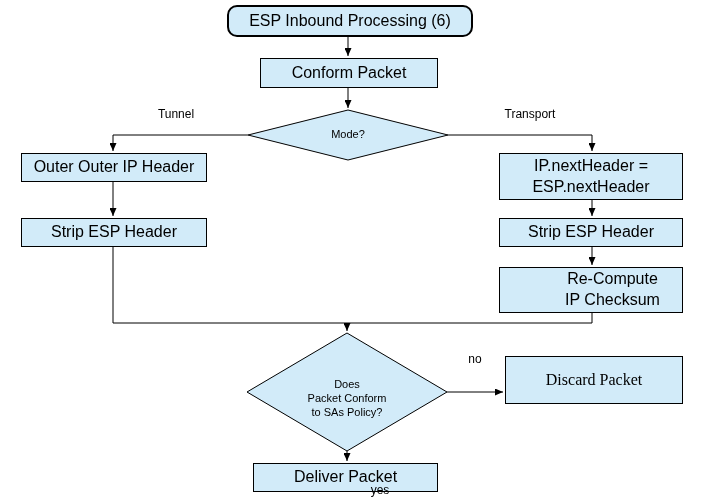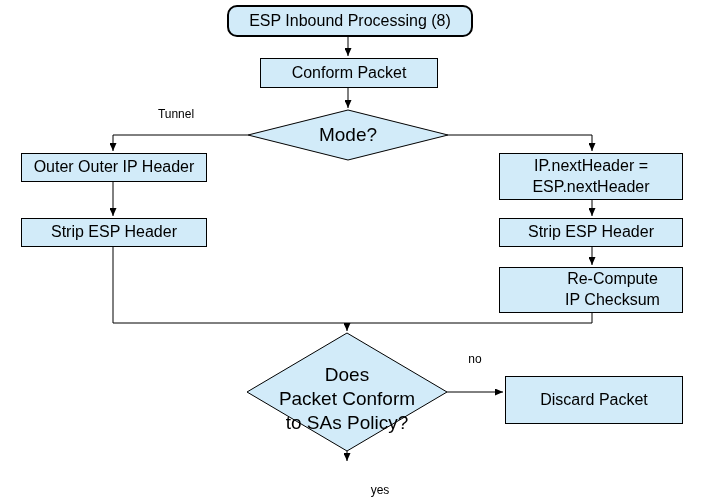--- a/index.html
+++ b/index.html
@@ -33,39 +33,39 @@
   .terminal {
     border-width: 2px;
     border-radius: 10px;
   }
   .diamond-label {
     position: absolute;
     display: flex;
     align-items: center;
     justify-content: center;
     text-align: center;
-    font-size: 19px;
+    font-size: 11px;
     line-height: 1.25;
     white-space: pre-line;
     pointer-events: none;
   }
   .edge-label {
     position: absolute;
     font-size: 12px;
     text-align: center;
   }
   
   .n-start    { left: 227px; top: 5px;   width: 246px; height: 32px; }
   .n-decrypt  { left: 260px; top: 58px;  width: 178px; height: 30px; }
   .n-stripip  { left: 21px;  top: 153px; width: 186px; height: 29px; }
   .n-espL     { left: 21px;  top: 218px; width: 186px; height: 29px; }
   .n-ipnext   { left: 499px; top: 153px; width: 184px; height: 47px; }
   .n-espR     { left: 499px; top: 218px; width: 184px; height: 29px; }
   .n-recomp   { left: 499px; top: 267px; width: 184px; height: 46px; padding-left: 43px; }
-  .n-discard  { left: 505px; top: 376px; width: 178px; height: 48px; }
+  .n-discard  { left: 505px; top: 356px; width: 178px; height: 48px; font-family: Liberation Serif, serif; }
   .n-deliver  { left: 253px; top: 463px; width: 185px; height: 29px; }
   .l-mode     { left: 248px; top: 110px; width: 200px; height: 50px; }
   .l-policy   { left: 247px; top: 340px; width: 200px; height: 118px; }
   .l-tunnel   { left: 140px; top: 107px; width: 72px;  }
   .l-transport{ left: 480px; top: 107px; width: 100px; }
   .l-no       { left: 453px; top: 352px; width: 44px;  }
   .l-yes      { left: 355px; top: 438px; width: 50px; margin-top: 45px;  }
 </style>
 </head>
 <body>
@@ -88,21 +88,21 @@
     <path d="M448 135 L592 135 L592 151" stroke="#000000" stroke-width="1" fill="none" marker-end="url(#arrow)"></path>
     <path d="M113 182 L113 216" stroke="#000000" stroke-width="1" fill="none" marker-end="url(#arrow)"></path>
     <path d="M592 200 L592 216" stroke="#000000" stroke-width="1" fill="none" marker-end="url(#arrow)"></path>
     <path d="M592 247 L592 265" stroke="#000000" stroke-width="1" fill="none" marker-end="url(#arrow)"></path>
     <path d="M113 247 L113 323 L592 323 L592 313" stroke="#000000" stroke-width="1" fill="none"></path>
     <path d="M347 323 L347 331" stroke="#000000" stroke-width="1" fill="none" marker-end="url(#arrow)"></path>
     <path d="M447 392 L503 392" stroke="#000000" stroke-width="1" fill="none" marker-end="url(#arrow)"></path>
     <path d="M347 451 L347 461" stroke="#000000" stroke-width="1" fill="none" marker-end="url(#arrow)"></path>
   </svg>
 
-  <div class="node terminal n-start">ESP Inbound Processing (8)</div>
+  <div class="node terminal n-start">ESP Inbound Processing (6)</div>
 
   <div class="node n-decrypt">Conform Packet</div>
 
   <div class="diamond-label l-mode">Mode?</div>
 
   <div class="node n-stripip">Outer Outer IP Header</div>
 
   <div class="node n-espL">Strip ESP Header</div>
 
   <div class="node n-ipnext">IP.nextHeader =
@@ -112,21 +112,23 @@
 
   <div class="node n-recomp">Re-Compute
 IP Checksum</div>
 
   <div class="diamond-label l-policy">Does
 Packet Conform
 to SAs Policy?</div>
 
   <div class="node n-discard">Discard Packet</div>
 
+  <div class="node n-deliver">Deliver Packet</div>
 
   <div class="edge-label l-tunnel">Tunnel</div>
 
+  <div class="edge-label l-transport">Transport</div>
 
   <div class="edge-label l-no">no</div>
 
   <div class="edge-label l-yes">yes</div>
 
 </div>
 
 </body></html>

